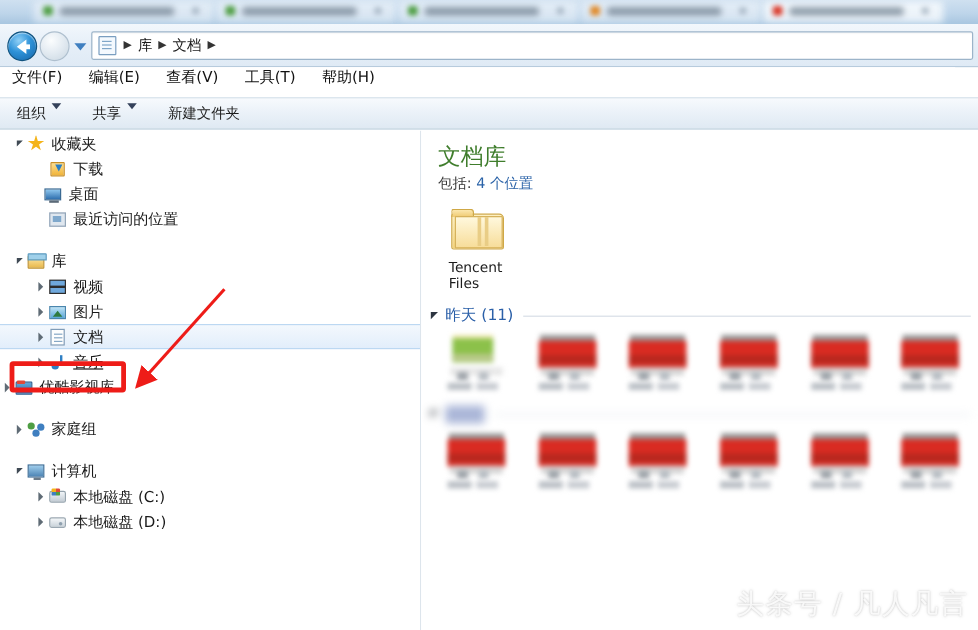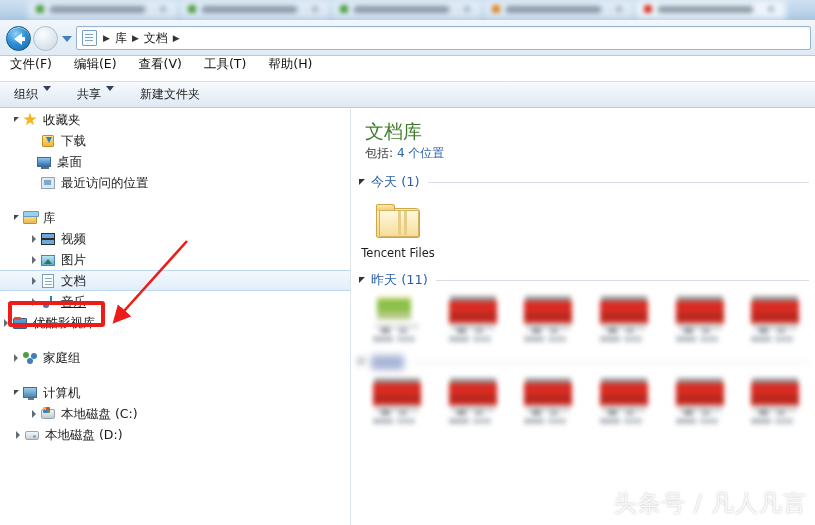--- a/index.html
+++ b/index.html
@@ -164,21 +164,21 @@
   }
   .grouphdr .gtri { width:0;height:0;border-top:6px solid #2c3540;border-right:6px solid transparent; margin-right:6px; }
   .grouphdr .gtxt { font-size:13px; color:#2a5fa8; white-space:nowrap; }
   .grouphdr .gline { flex:1; height:1px; background:#d7dee6; margin-left:8px; margin-right:6px; }
   .grouphdr.blurred { filter: blur(3.5px); }
   .grouphdr.blurred .gtxt { background:#aab6d8; color:transparent; border-radius:2px; }
 
   .tilerow { display:flex; padding-left:10px; margin-top:6px; }
   .tile { width:74px; margin-right:4px; display:flex; flex-direction:column; align-items:center; }
   .tile .thumb { width:52px; height:46px; position:relative; }
-  .tile .cap { font-size:11.5px; color:#1c1c1c; text-align:left; line-height:13px; margin-top:3px; }
+  .tile .cap { font-size:11.5px; color:#1c1c1c; text-align:left; line-height:13px; margin-top:3px;margin-left:13px; }
 
   .folder { position:absolute; left:4px; top:6px; width:44px; height:34px; }
   .folder .back { position:absolute; left:0; bottom:0; width:44px; height:30px;
     background: linear-gradient(180deg,#fdf0c2 0%, #f4d47e 100%); border:1px solid #cfa846; border-radius:2px 4px 2px 2px;}
   .folder .tab { position:absolute; left:0; top:0; width:19px; height:7px;
     background: linear-gradient(180deg,#fbe7ae,#efc96f); border:1px solid #cfa846; border-bottom:none; border-radius:2px 3px 0 0;}
   .folder .fr { position:absolute; left:3px; bottom:1px; width:40px; height:27px;
     background: linear-gradient(180deg,#fff8dd 0%, #f7dd9a 100%); border:1px solid #d6b25c; border-radius:1px;}
   .folder .sl1,.folder .sl2 { position:absolute; width:3px; bottom:3px; height:24px; background:#e9cd86; }
   .folder .sl1{left:22px;} .folder .sl2{left:28px;}
@@ -400,46 +400,41 @@
       </div>
       <div class="trow" style="padding-left: 28px;">
         <span class="twist">
           <i class="tri-c"></i>
         </span>
         <span class="ticon">
           <span class="i-diskc"></span>
         </span>
         <span class="tlabel">本地磁盘 (C:)</span>
       </div>
-      <div class="trow" style="padding-left: 12px;">
+      <div class="trow" style="padding-left: 28px;">
         <span class="twist">
           <i class="tri-c"></i>
         </span>
         <span class="ticon">
           <span class="i-diskd"></span>
         </span>
         <span class="tlabel">本地磁盘 (D:)</span>
       </div>
     </div>
   <div class="splitline"></div>
 
   <div class="content">
     <div class="lib-head">
       <div class="lib-title">文档库</div>
       <div class="lib-sub">
         <span>包括:</span>
         <span class="lnk">4 个位置</span>
       </div>
     </div>
     <div id="groups">
-        <div class="grouphdr">
-          <span class="gtri"></span>
-          <span class="gtxt">今天 (1)</span>
-          <span class="gline"></span>
-        </div>
         <div class="tilerow">
           <div class="tile">
             <div class="thumb">
               <span class="folder">
                 <i class="back"></i>
                 <i class="tab"></i>
                 <i class="fr"></i>
                 <i class="sl1"></i>
                 <i class="sl2"></i>
               </span>

